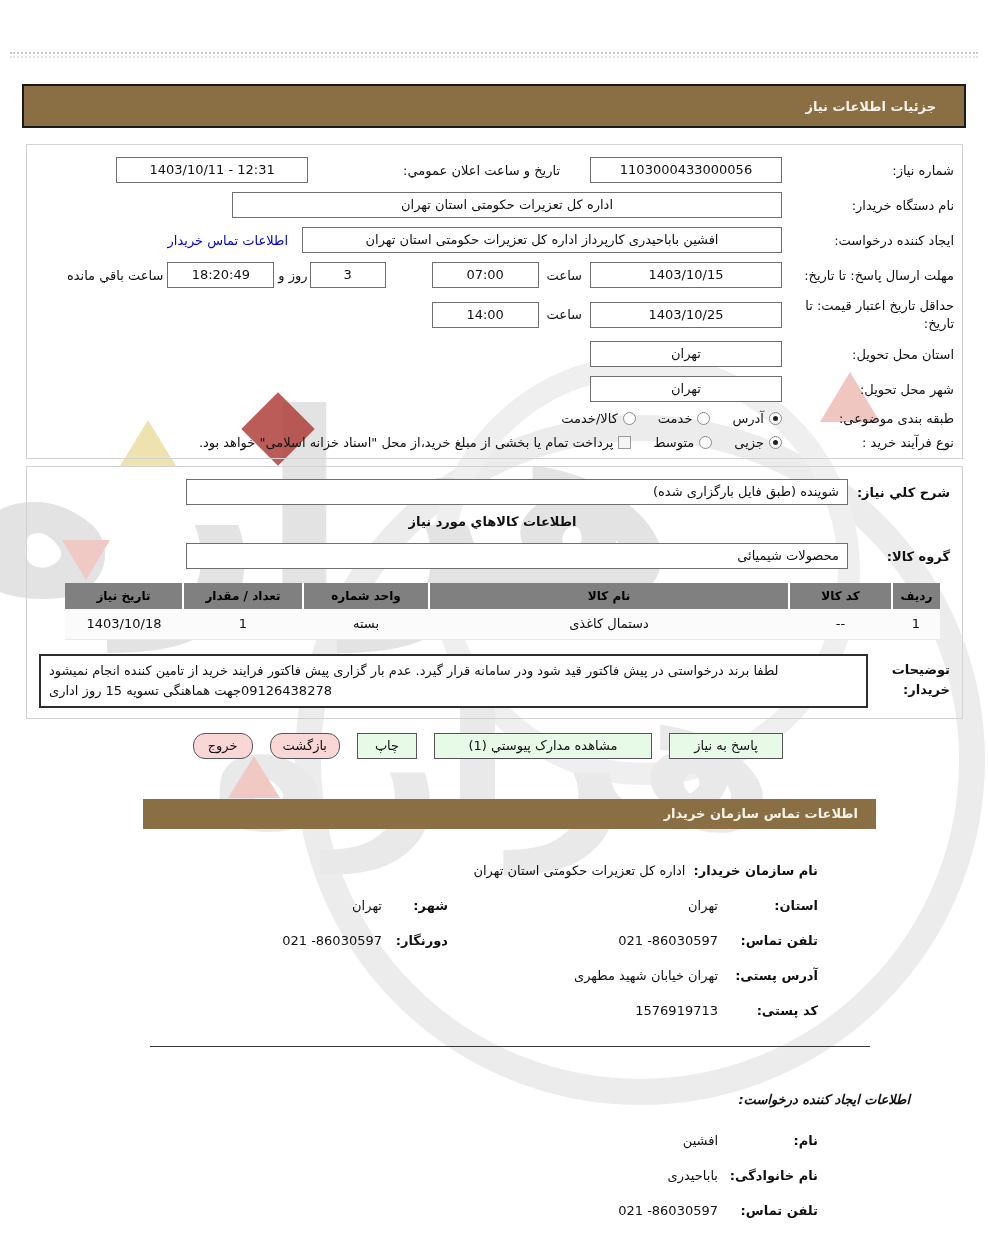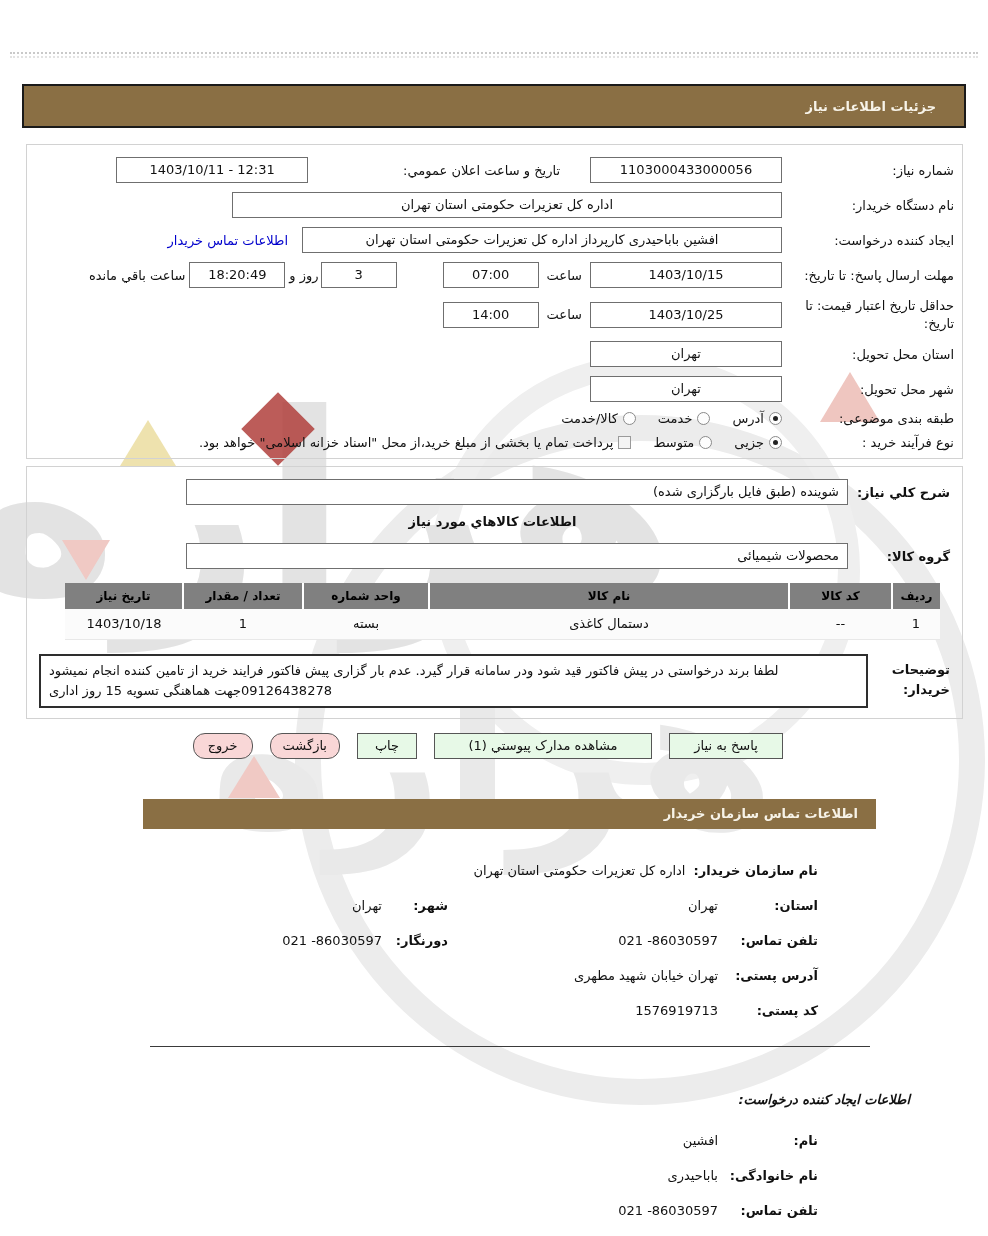--- a/index.html
+++ b/index.html
@@ -53,21 +53,21 @@
 
   
   .fbox { margin:16px 25px 0 26px; border:1px solid #d2d2d2; background:transparent;
           padding:12px 8px 6px 8px; }
 
   .row { display:flex; align-items:center; margin-bottom:9px; }
   .lbl { flex:0 0 172px; font-size:13px; padding-left:4px; }
   .lbl2 { font-size:13px; }
   .ibox { height:26px; line-height:24px; border:1px solid #6f6f6f; background:#fff;
           text-align:center; font-size:13px; overflow:hidden; white-space:nowrap; }
-  .w195{width:192px} .w550{width:550px} .w480{width:480px} .w85{width:96px} .w75{width:76px}
+  .w195{width:192px} .w550{width:550px} .w480{width:480px} .w85{width:107px} .w75{width:76px}
   .ltr { direction:ltr; unicode-bidi:embed; }
   .link { color:#0000cc; font-size:13px; cursor:pointer; margin-right:14px; }
 
   .radio { width:13px; height:13px; border:1px solid #8a8a8a; border-radius:50%;
            background:#fdfdfd; display:inline-block; vertical-align:middle; position:relative; }
   .radio.sel::after { content:""; position:absolute; left:3px; top:3px; width:5px; height:5px;
            border-radius:50%; background:#222; }
   .checkbox { width:13px; height:13px; border:1px solid #9a9a9a; background:#f4f4f4;
            display:inline-block; vertical-align:middle; }
   .optlbl { font-size:13px; margin-right:5px; margin-left:22px; }

